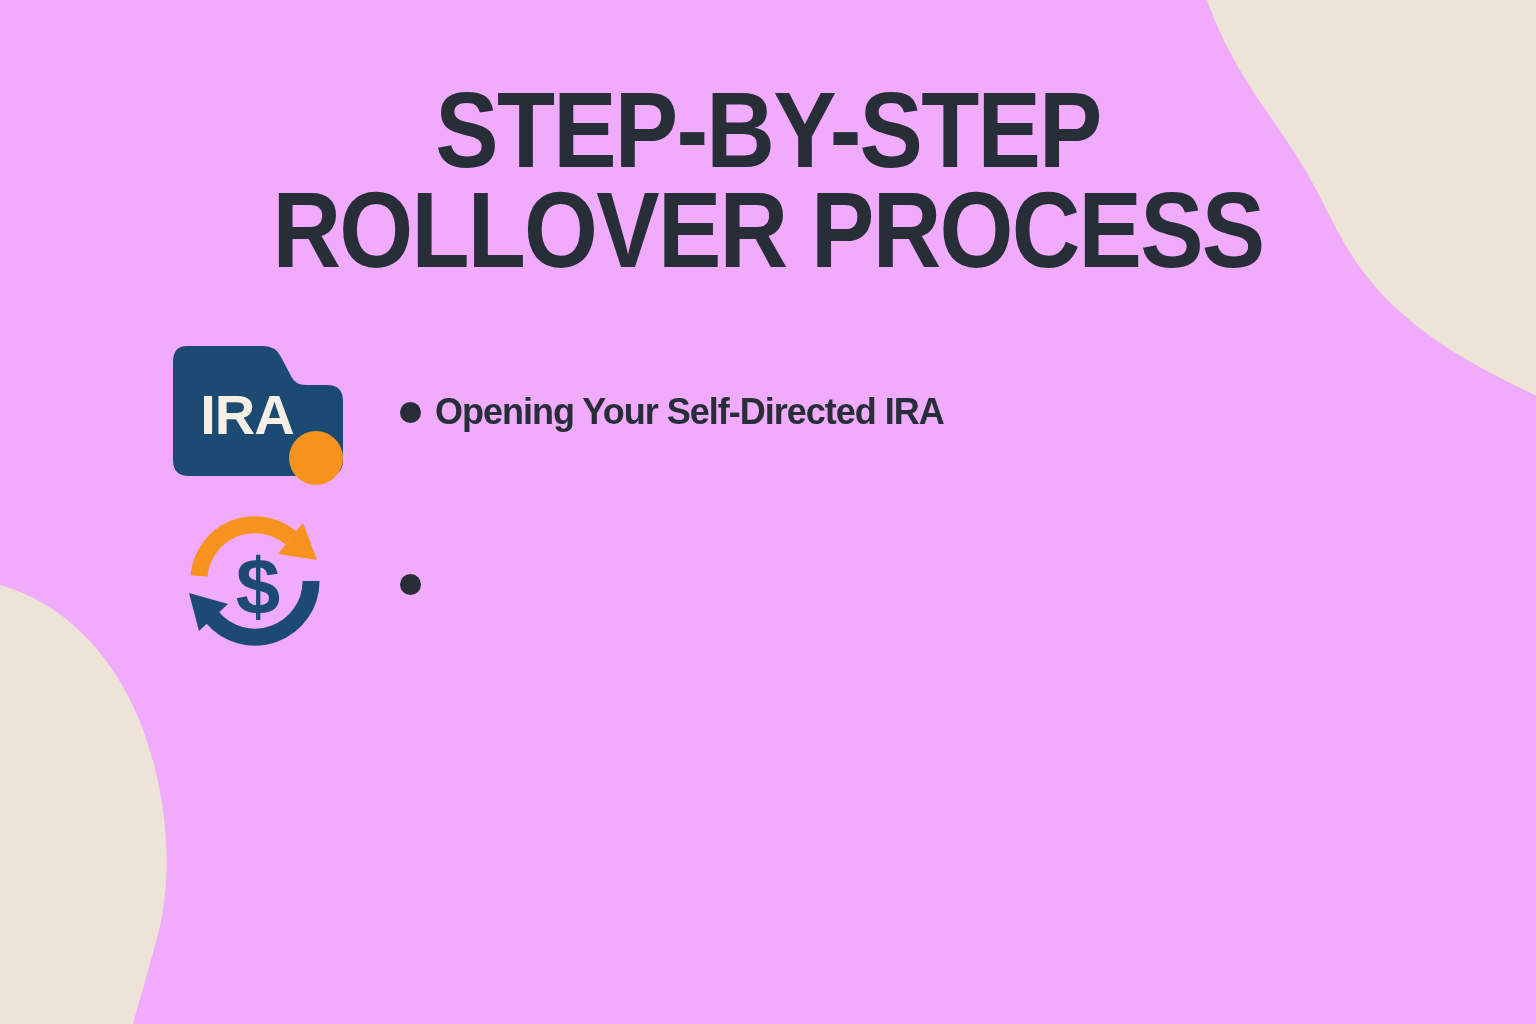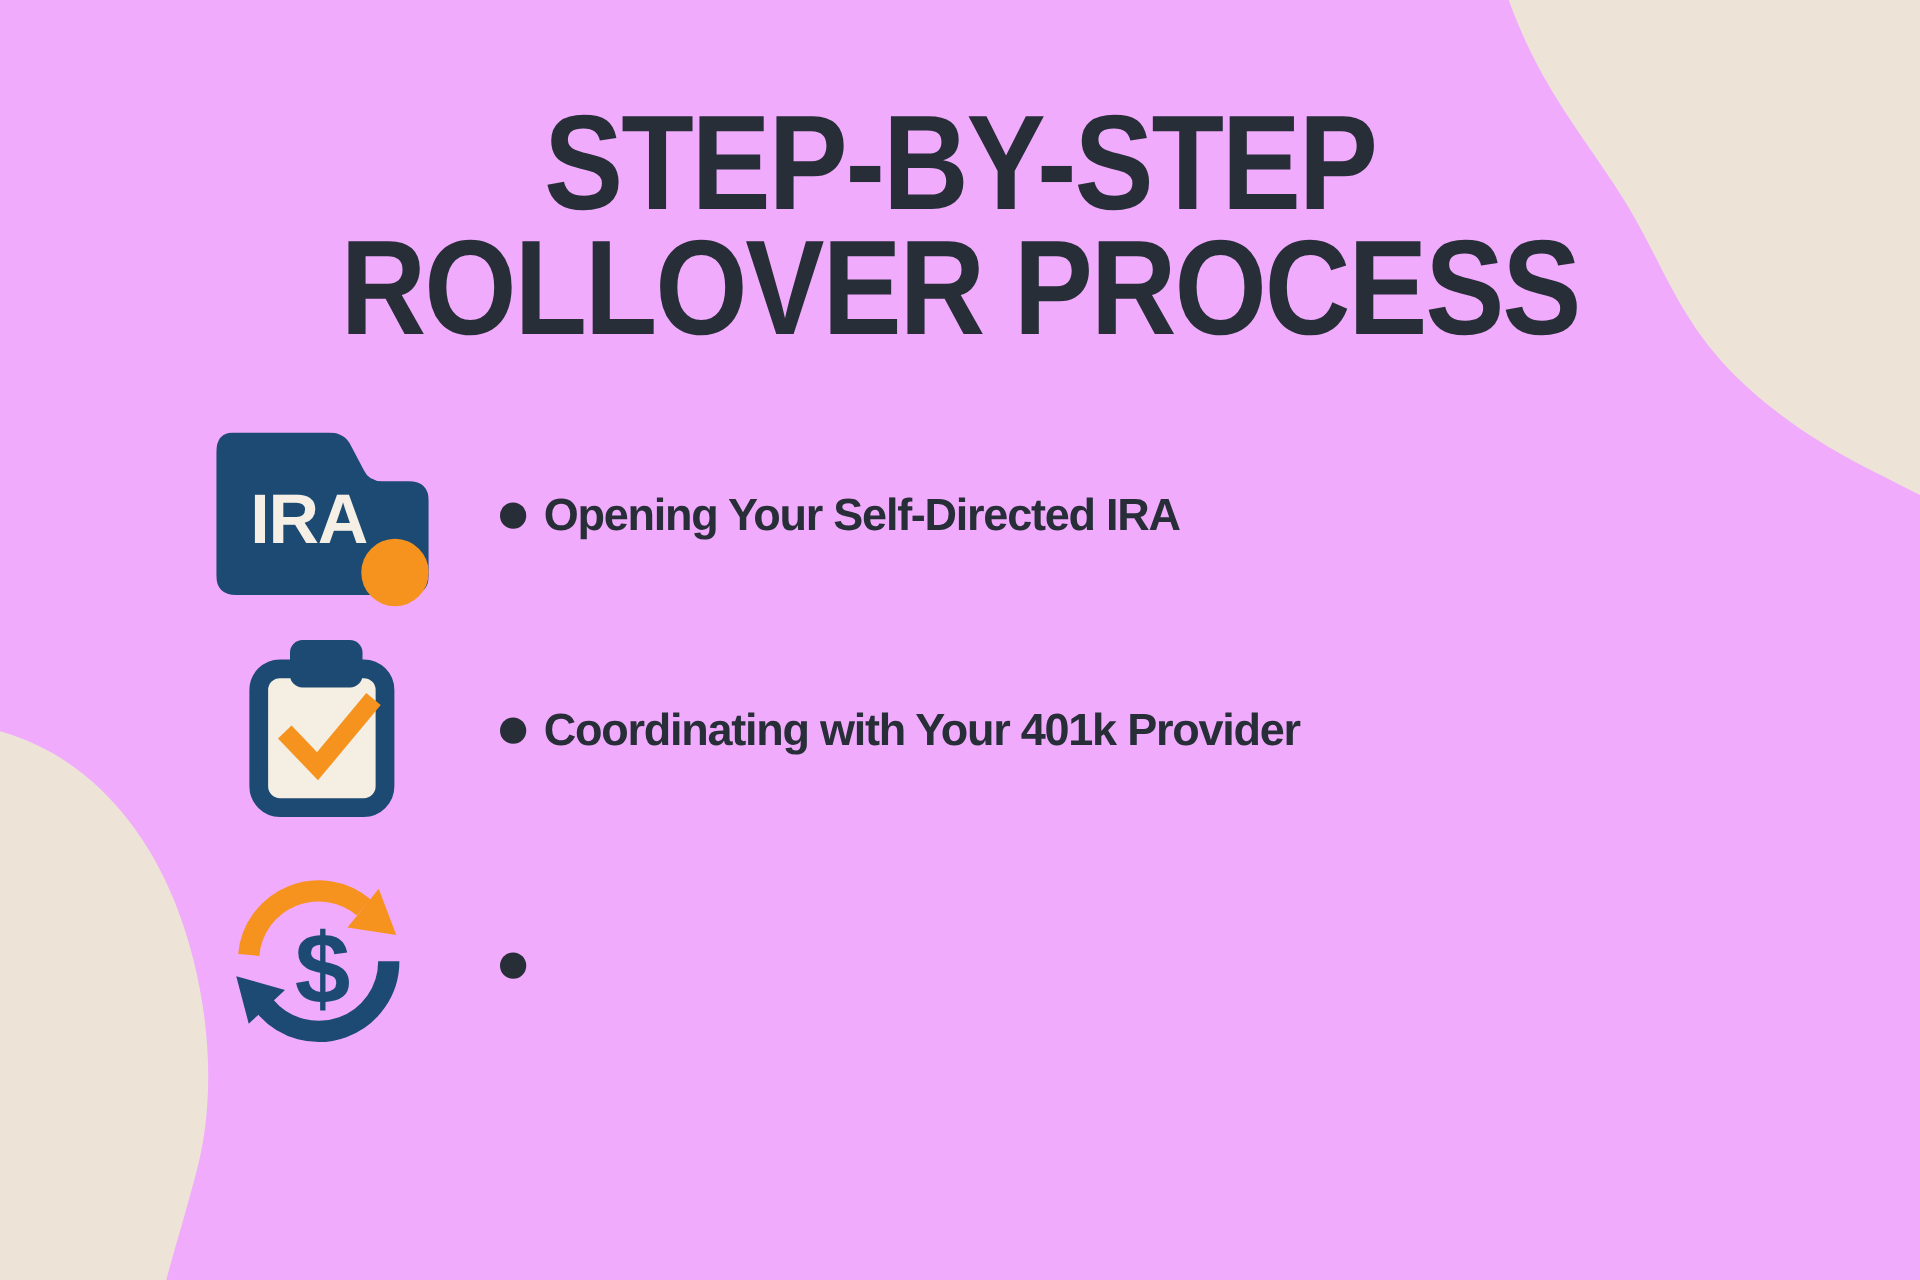--- a/index.html
+++ b/index.html
@@ -76,31 +76,20 @@
         <svg width="170" height="140" viewBox="0 0 170 140" aria-hidden="true">
           <path d="M14,0 L90,0 Q103,0 108,11 L118,30 Q122,39 133,39 L154,39 Q170,39 170,55 L170,114 Q170,130 154,130 L16,130 Q0,130 0,114 L0,16 Q0,0 14,0 Z" fill="#1d4a72"></path>
           <text x="74" y="88" text-anchor="middle" font-size="56" font-weight="bold" letter-spacing="-1" fill="#f5efe5">IRA</text>
           <circle cx="143" cy="112" r="27" fill="#f6931e"></circle>
         </svg>
       </div>
       <div class="bullet-dot"></div>
       <div class="step-label">Opening Your Self-Directed IRA</div>
     </div>
 
-    <div class="step-row">
-      <div class="icon-box">
-        <svg width="130" height="150" viewBox="0 0 130 150" aria-hidden="true">
-          <rect x="14" y="27" width="101" height="111" rx="17" fill="#f4eee3" stroke="#1d4a72" stroke-width="15"></rect>
-          <rect x="39" y="4" width="58" height="38" rx="10" fill="#1d4a72"></rect>
-          <polyline points="40,83 61,105 101,57" fill="none" stroke="#f6931e" stroke-width="15" stroke-linecap="square" stroke-linejoin="miter"></polyline>
-        </svg>
-      </div>
-      <div class="bullet-dot"></div>
-      <div class="step-label">Coordinating with Your 401k Provider</div>
-    </div>
 
     <div class="step-row">
       <div class="icon-box">
         <svg width="160" height="150" viewBox="0 0 160 150" aria-hidden="true">
           <path d="M21,68 A56,56 0 0 1 113,30" fill="none" stroke="#f6931e" stroke-width="17"></path>
           <polygon points="125,15 139,52 100,46" fill="#f6931e"></polygon>
           <path d="M133,73 A56,56 0 0 1 34,109" fill="none" stroke="#1d4a72" stroke-width="17"></path>
           <polygon points="11,85 50,96 21,123" fill="#1d4a72"></polygon>
           <text x="80" y="106" text-anchor="middle" font-size="80" font-weight="bold" fill="#1d4a72">$</text>
         </svg>

